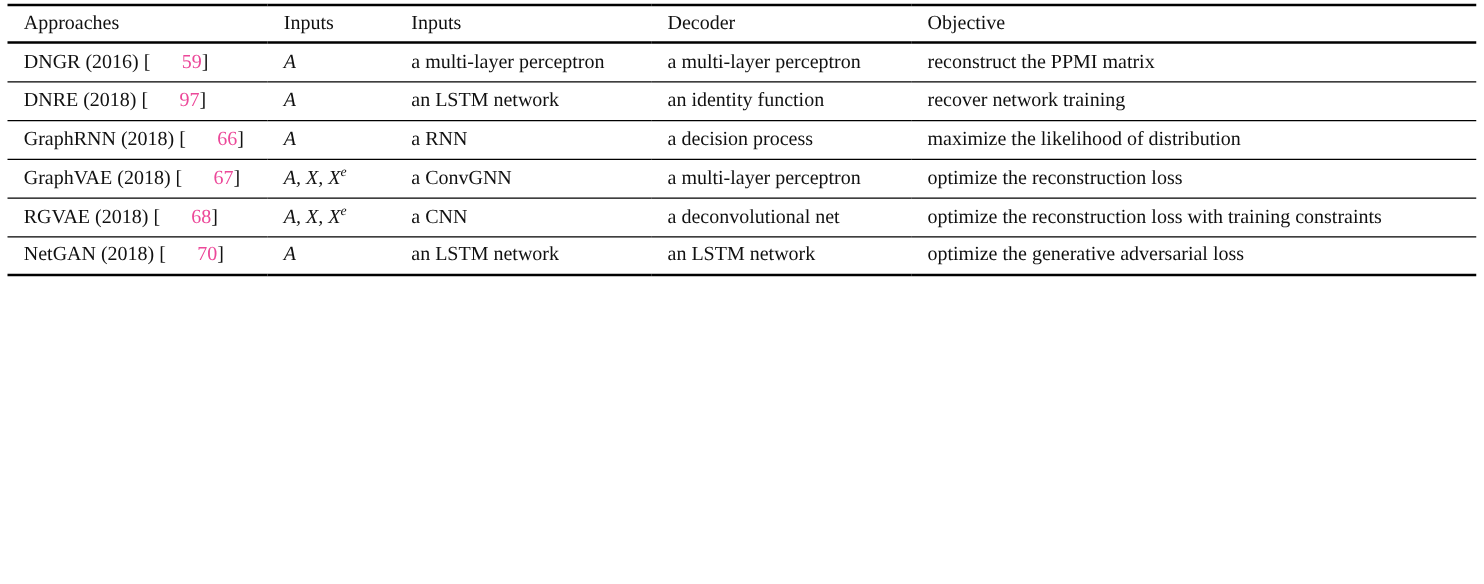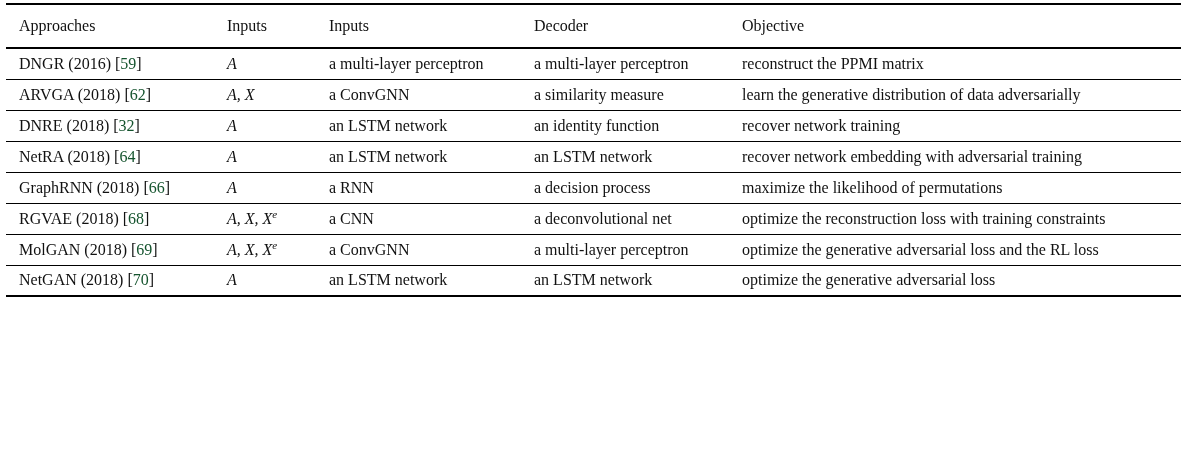--- a/index.html
+++ b/index.html
@@ -18,21 +18,21 @@
   table.paper-table {
     border-collapse: collapse;
     table-layout: fixed;
     width: 1175px;
     font-family: "Liberation Serif", "DejaVu Serif", serif;
     font-size: 16px;
     color: #111111;
     border-top: 2.5px solid #000000;
   }
   thead tr {
-    height: 44px;
+    height: 30px;
     border-bottom: 2.5px solid #000000;
   }
   tbody tr {
     height: 31px;
     border-bottom: 1.3px solid #000000;
   }
   tbody tr:last-child {
     border-bottom: 2px solid #000000;
   }
   th, td {
@@ -45,21 +45,22 @@
   }
   td.math-cell {
     font-style: italic;
   }
   td.math-cell sup {
     font-size: 11px;
     line-height: 0;
     font-style: italic;
   }
   .cite {
-    color: #14532d;
+    color: #ec4899;
+    margin-left: 25px;
   }
   .bracket {
     color: #111111;
   }
 </style>
 </head>
 <body>
 
 <div class="table-wrap">
   <table class="paper-table">
@@ -84,69 +85,55 @@
     <td><span>DNGR (2016)</span> <span class="bracket">[</span><span class="cite">59</span><span class="bracket">]</span></td>
     <td class="math-cell"><span>A</span><sup></sup></td>
     <td>a multi-layer perceptron</td>
     <td>a multi-layer perceptron</td>
     <td>reconstruct the PPMI matrix</td>
   </tr>
 
 
 
 
-  <tr>
-    <td><span>ARVGA (2018)</span> <span class="bracket">[</span><span class="cite">62</span><span class="bracket">]</span></td>
-    <td class="math-cell"><span>A, X</span><sup></sup></td>
-    <td>a ConvGNN</td>
-    <td>a similarity measure</td>
-    <td>learn the generative distribution of data adversarially</td>
-  </tr>
 
   <tr>
-    <td><span>DNRE (2018)</span> <span class="bracket">[</span><span class="cite">32</span><span class="bracket">]</span></td>
+    <td><span>DNRE (2018)</span> <span class="bracket">[</span><span class="cite">97</span><span class="bracket">]</span></td>
     <td class="math-cell"><span>A</span><sup></sup></td>
     <td>an LSTM network</td>
     <td>an identity function</td>
     <td>recover network training</td>
   </tr>
 
-  <tr>
-    <td><span>NetRA (2018)</span> <span class="bracket">[</span><span class="cite">64</span><span class="bracket">]</span></td>
-    <td class="math-cell"><span>A</span><sup></sup></td>
-    <td>an LSTM network</td>
-    <td>an LSTM network</td>
-    <td>recover network embedding with adversarial training</td>
-  </tr>
 
 
   <tr>
     <td><span>GraphRNN (2018)</span> <span class="bracket">[</span><span class="cite">66</span><span class="bracket">]</span></td>
     <td class="math-cell"><span>A</span><sup></sup></td>
     <td>a RNN</td>
     <td>a decision process</td>
-    <td>maximize the likelihood of permutations</td>
+    <td>maximize the likelihood of distribution</td>
   </tr>
 
+  <tr>
+    <td><span>GraphVAE (2018)</span> <span class="bracket">[</span><span class="cite">67</span><span class="bracket">]</span></td>
+    <td class="math-cell"><span>A, X, X</span><sup>e</sup></td>
+    <td>a ConvGNN</td>
+    <td>a multi-layer perceptron</td>
+    <td>optimize the reconstruction loss</td>
+  </tr>
 
   <tr>
     <td><span>RGVAE (2018)</span> <span class="bracket">[</span><span class="cite">68</span><span class="bracket">]</span></td>
     <td class="math-cell"><span>A, X, X</span><sup>e</sup></td>
     <td>a CNN</td>
     <td>a deconvolutional net</td>
     <td>optimize the reconstruction loss with training constraints</td>
   </tr>
 
-  <tr>
-    <td><span>MolGAN (2018)</span> <span class="bracket">[</span><span class="cite">69</span><span class="bracket">]</span></td>
-    <td class="math-cell"><span>A, X, X</span><sup>e</sup></td>
-    <td>a ConvGNN</td>
-    <td>a multi-layer perceptron</td>
-    <td>optimize the generative adversarial loss and the RL loss</td>
-  </tr>
 
   <tr>
     <td><span>NetGAN (2018)</span> <span class="bracket">[</span><span class="cite">70</span><span class="bracket">]</span></td>
     <td class="math-cell"><span>A</span><sup></sup></td>
     <td>an LSTM network</td>
     <td>an LSTM network</td>
     <td>optimize the generative adversarial loss</td>
   </tr>
 </tbody>
   </table>

